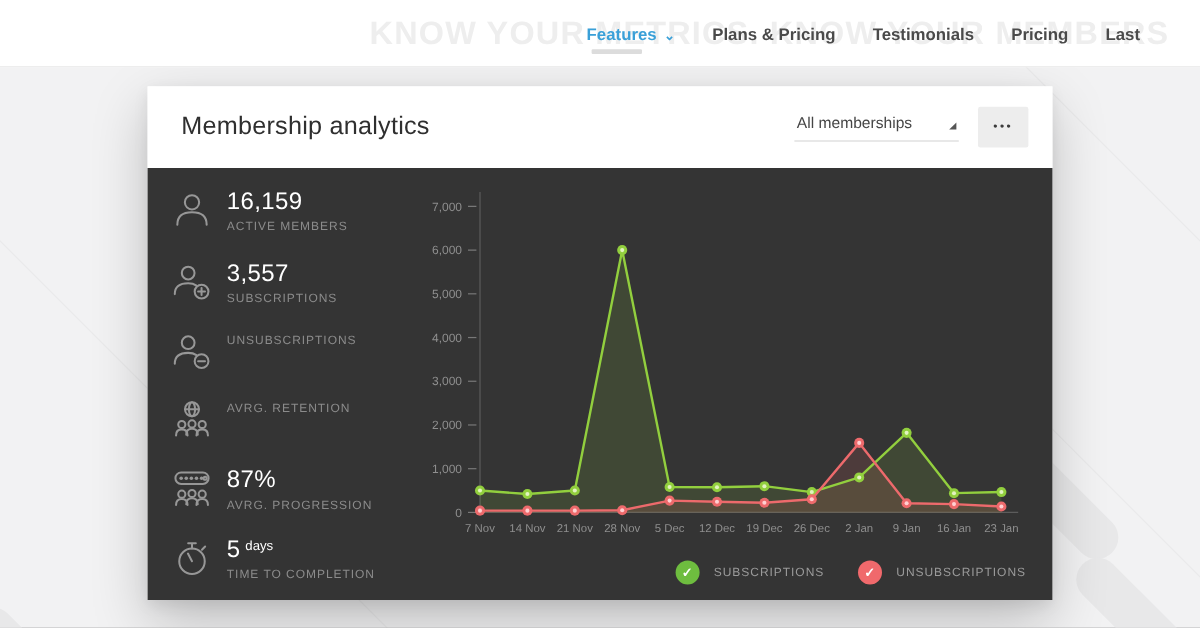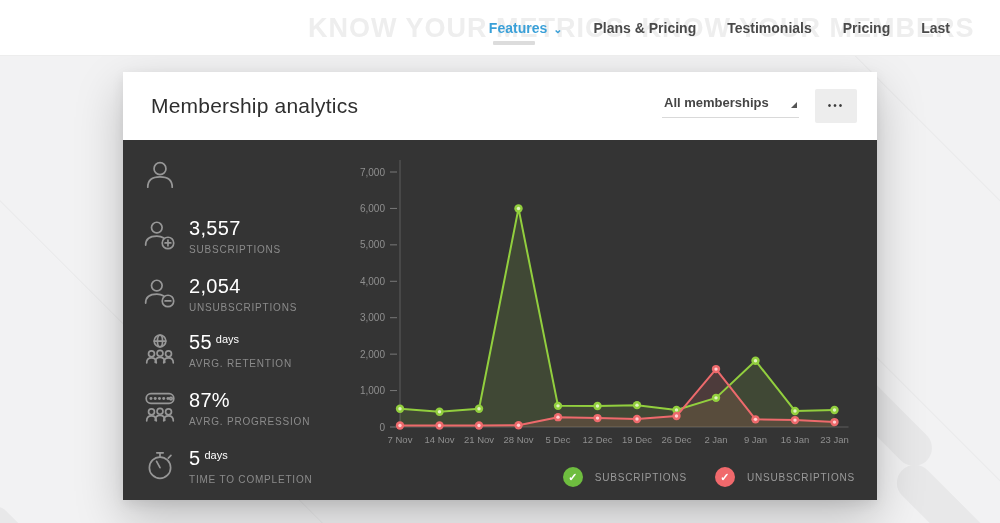--- a/index.html
+++ b/index.html
@@ -23,21 +23,21 @@
   .menu-item.active { color:#3aa0d8; position:relative; }
   .menu-item.active .chev { font-size:11px; margin-left:3px; }
   .menu-item.active::after { content:""; position:absolute; left:4px; bottom:-9px; width:42px; height:4px;
          background:#dcdcdc; border-radius:1px; }
 
   
   .card { position:absolute; left:123px; top:72px; width:754px; height:428px; z-index:5;
           box-shadow:0 18px 45px rgba(0,0,0,0.22), 0 4px 12px rgba(0,0,0,0.08); background:#fff; }
   .card-header { height:68px; background:#ffffff; display:flex; align-items:center; padding:0 20px 0 28px; }
   .card-title { font-size:21px; font-weight:500; color:#2f2f2f; letter-spacing:0.2px; }
-  .filters { margin-left:auto; display:flex; align-items:flex-end; gap:25px;font-weight:bold; }
+  .filters { margin-left:auto; display:flex; align-items:flex-end; gap:25px; }
   .filter { position:relative; border-bottom:1px solid #d9d9d9; padding:0 14px 7px 2px; font-size:13px;
             color:#454545; cursor:pointer; }
   .filter .tri { position:absolute; right:2px; bottom:9px; width:0; height:0;
             border-left:6px solid transparent; border-bottom:6px solid #555; }
   .f1 { width:137px; } .f2 { width:135px; } .f3 { width:96px; }
   .more-btn { margin-left:16px; width:42px; height:34px; background:#ededed; border:none; border-radius:2px;
             color:#3c3c3c; font-size:10px; letter-spacing:2px; cursor:pointer; line-height:34px; text-align:center; }
 
   
   .panel { position:relative; width:754px; height:360px; background:#343434; }
@@ -96,20 +96,24 @@
 
     <div class="panel">
 
       <div class="stat-row" style="top:17px;">
         <span class="stat-icon">
           <svg viewBox="0 0 32 32">
               <circle cx="16" cy="10" r="5.6"></circle>
               <path d="M4.5,27.5 C4.5,20.5 9.5,17.8 16,17.8 C22.5,17.8 27.5,20.5 27.5,27.5"></path>
             </svg>
         </span>
+        <div class="stat-body">
+          <div><span class="stat-value">16,159</span><span class="stat-unit"></span></div>
+          <div class="stat-label">ACTIVE MEMBERS</div>
+        </div>
       </div>
 
       <div class="stat-row" style="top:77px;">
         <span class="stat-icon">
           <svg viewBox="0 0 32 32">
               <circle cx="13" cy="9" r="5"></circle>
               <path d="M2.5,25.5 C2.5,19.5 7,17 13,17 C15.5,17 17.8,17.6 19.5,18.8"></path>
               <circle cx="23.5" cy="23.5" r="5.4"></circle>
               <path d="M23.5,20.8 v5.4 M20.8,23.5 h5.4"></path>
             </svg>
@@ -123,41 +127,39 @@
       <div class="stat-row" style="top:135px;">
         <span class="stat-icon">
           <svg viewBox="0 0 32 32">
               <circle cx="13" cy="9" r="5"></circle>
               <path d="M2.5,25.5 C2.5,19.5 7,17 13,17 C15.5,17 17.8,17.6 19.5,18.8"></path>
               <circle cx="23.5" cy="23.5" r="5.4"></circle>
               <path d="M20.8,23.5 h5.4"></path>
             </svg>
         </span>
         <div class="stat-body">
-          <div><span class="stat-value">2,054</span><span class="stat-unit"></span></div>
           <div class="stat-label">UNSUBSCRIPTIONS</div>
         </div>
       </div>
 
       <div class="stat-row" style="top:191px;">
         <span class="stat-icon">
           <svg viewBox="0 0 32 32">
               <circle cx="16" cy="8.5" r="5.5"></circle>
               <ellipse cx="16" cy="8.5" rx="2.4" ry="5.5"></ellipse>
               <path d="M10.6,8.5 h10.8"></path>
               <circle cx="8" cy="20.5" r="2.8"></circle>
               <circle cx="16" cy="20" r="2.8"></circle>
               <circle cx="24" cy="20.5" r="2.8"></circle>
               <path d="M3.5,29 C3.5,25.8 5.5,24.3 8,24.3 C10.5,24.3 12.5,25.8 12.5,29"></path>
               <path d="M11.5,28.5 C11.5,25.3 13.5,23.8 16,23.8 C18.5,23.8 20.5,25.3 20.5,28.5"></path>
               <path d="M19.5,29 C19.5,25.8 21.5,24.3 24,24.3 C26.5,24.3 28.5,25.8 28.5,29"></path>
             </svg>
         </span>
         <div class="stat-body">
-          <div><span class="stat-value">55</span><span class="stat-unit">days</span></div>
           <div class="stat-label">AVRG. RETENTION</div>
         </div>
       </div>
 
       <div class="stat-row" style="top:249px;">
         <span class="stat-icon">
           <svg viewBox="0 0 32 32">
               <rect x="3" y="3.5" width="26" height="9" rx="4.5"></rect>
               <circle cx="7.5" cy="8" r="1.4" fill="#979797" stroke="none"></circle>
               <circle cx="11.5" cy="8" r="1.4" fill="#979797" stroke="none"></circle>

